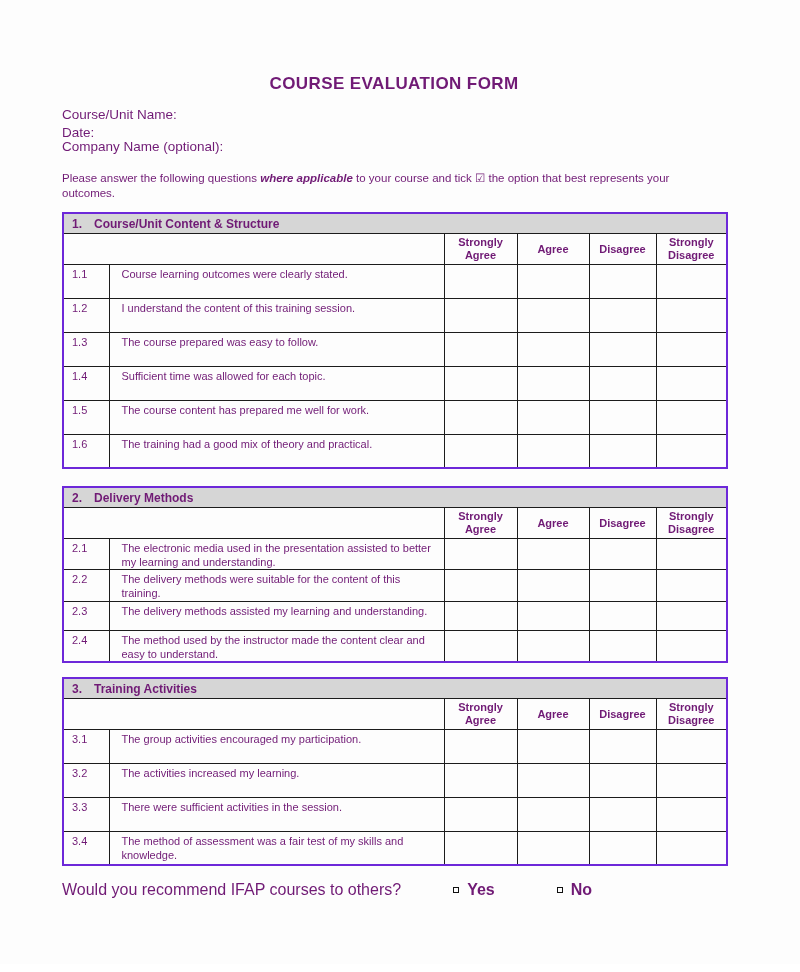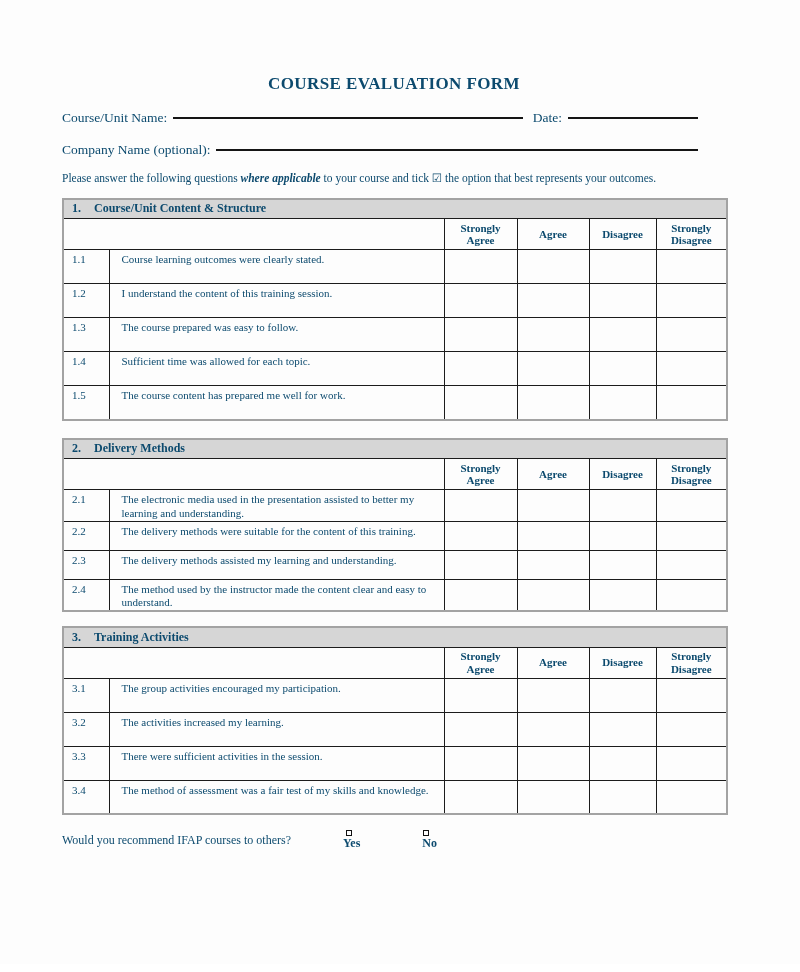--- a/index.html
+++ b/index.html
@@ -2,64 +2,65 @@
 <html><head>
 <meta charset="utf-8">
 <style>
   * { margin: 0; padding: 0; box-sizing: border-box; }
   html, body { background: #ffffff; }
   .page {
     position: relative;
     width: 800px;
     height: 964px;
     background: #fdfdfd;
-    font-family: Liberation Serif, serif;
-    color: #0c4a6e;
+    font-family: Liberation Sans, sans-serif;
+    color: #701a75;
     padding: 74px 74px 0 62px;
     overflow: hidden;
   }
   .title {
     font-size: 17px;
     font-weight: bold;
     text-align: center;
     letter-spacing: 0.4px;
     width: 664px;
     margin-bottom: 13px;
   }
   .field-row {
     display: flex;
-    align-items: center;
+    align-items: flex-start;
     font-size: 13.5px;
     height: 21px;
     width: 636px;
     margin-bottom: 11px;
     white-space: nowrap;
+    flex-direction: column;
   }
   .label { flex: 0 0 auto; }
   .fill-line {
     display: inline-block;
     border-bottom: 2px solid #151515;
     height: 4px;
     margin-bottom: 1px;
   }
   .line-course { flex: 1 1 auto; margin-left: 6px; }
   .line-date  { flex: 0 0 130px; margin-left: 6px; }
-  .label-date { margin-left: 10px; }
+  .label-date { }
   .line-company { flex: 1 1 auto; margin-left: 6px; }
   .instructions {
     font-size: 11.5px;
     line-height: 1.28;
     width: 648px;
     margin-top: 5px;
   }
   .eval-table {
     border-collapse: collapse;
     table-layout: fixed;
     width: 664px;
-    border: 2px solid #a3a3a3;
+    border: 2px solid #6d28d9;
   }
   .eval-table td { border: 1.5px solid #1c1c1c; }
   .t1 { margin-top: 12px; }
   .t2 { margin-top: 17px; }
   .t3 { margin-top: 14px; }
   .section-bar {
     background: #d6d6d6;
     height: 20px;
     font-size: 12px;
     font-weight: bold;
@@ -78,24 +79,24 @@
   }
   .item-row td { vertical-align: top; font-size: 11px; line-height: 1.25; }
   .t1 .item-row td, .t3 .item-row td { height: 34px; margin-left: 16px; }
   .t2 .item-row td { height: 29px; }
   .cell-num { padding: 3px 0 0 8px; }
   .cell-stmt { padding: 3px 6px 0 12px; }
   .footer-q {
     display: flex;
     align-items: center;
     margin-top: 15px;
-    font-size: 12px;
+    font-size: 16px;
     width: 664px;
   }
-  .option { display: inline-flex; align-items: flex-end; font-weight: bold; flex-direction: column; }
+  .option { display: inline-flex; align-items: center; font-weight: bold; }
   .opt-yes { margin-left: 52px; }
   .opt-no  { margin-left: 62px; }
   .cb {
     display: inline-block;
     width: 6px;
     height: 6px;
     border: 1.6px solid #111;
     margin-right: 8px;
   }
 </style>
@@ -169,20 +170,28 @@
             <td class="cell-num">1.4</td>
             <td class="cell-stmt">Sufficient time was allowed for each topic.</td>
             <td></td>
             <td></td>
             <td></td>
             <td></td>
           </tr>
           <tr class="item-row">
             <td class="cell-num">1.5</td>
             <td class="cell-stmt">The course content has prepared me well for work.</td>
+            <td></td>
+            <td></td>
+            <td></td>
+            <td></td>
+          </tr>
+          <tr class="item-row">
+            <td class="cell-num">1.6</td>
+            <td class="cell-stmt">The training had a good mix of theory and practical.</td>
             <td></td>
             <td></td>
             <td></td>
             <td></td>
           </tr>
         </tbody>
       </table>
       <table class="eval-table t2">
         <colgroup>
           <col style="width: 46px;">

